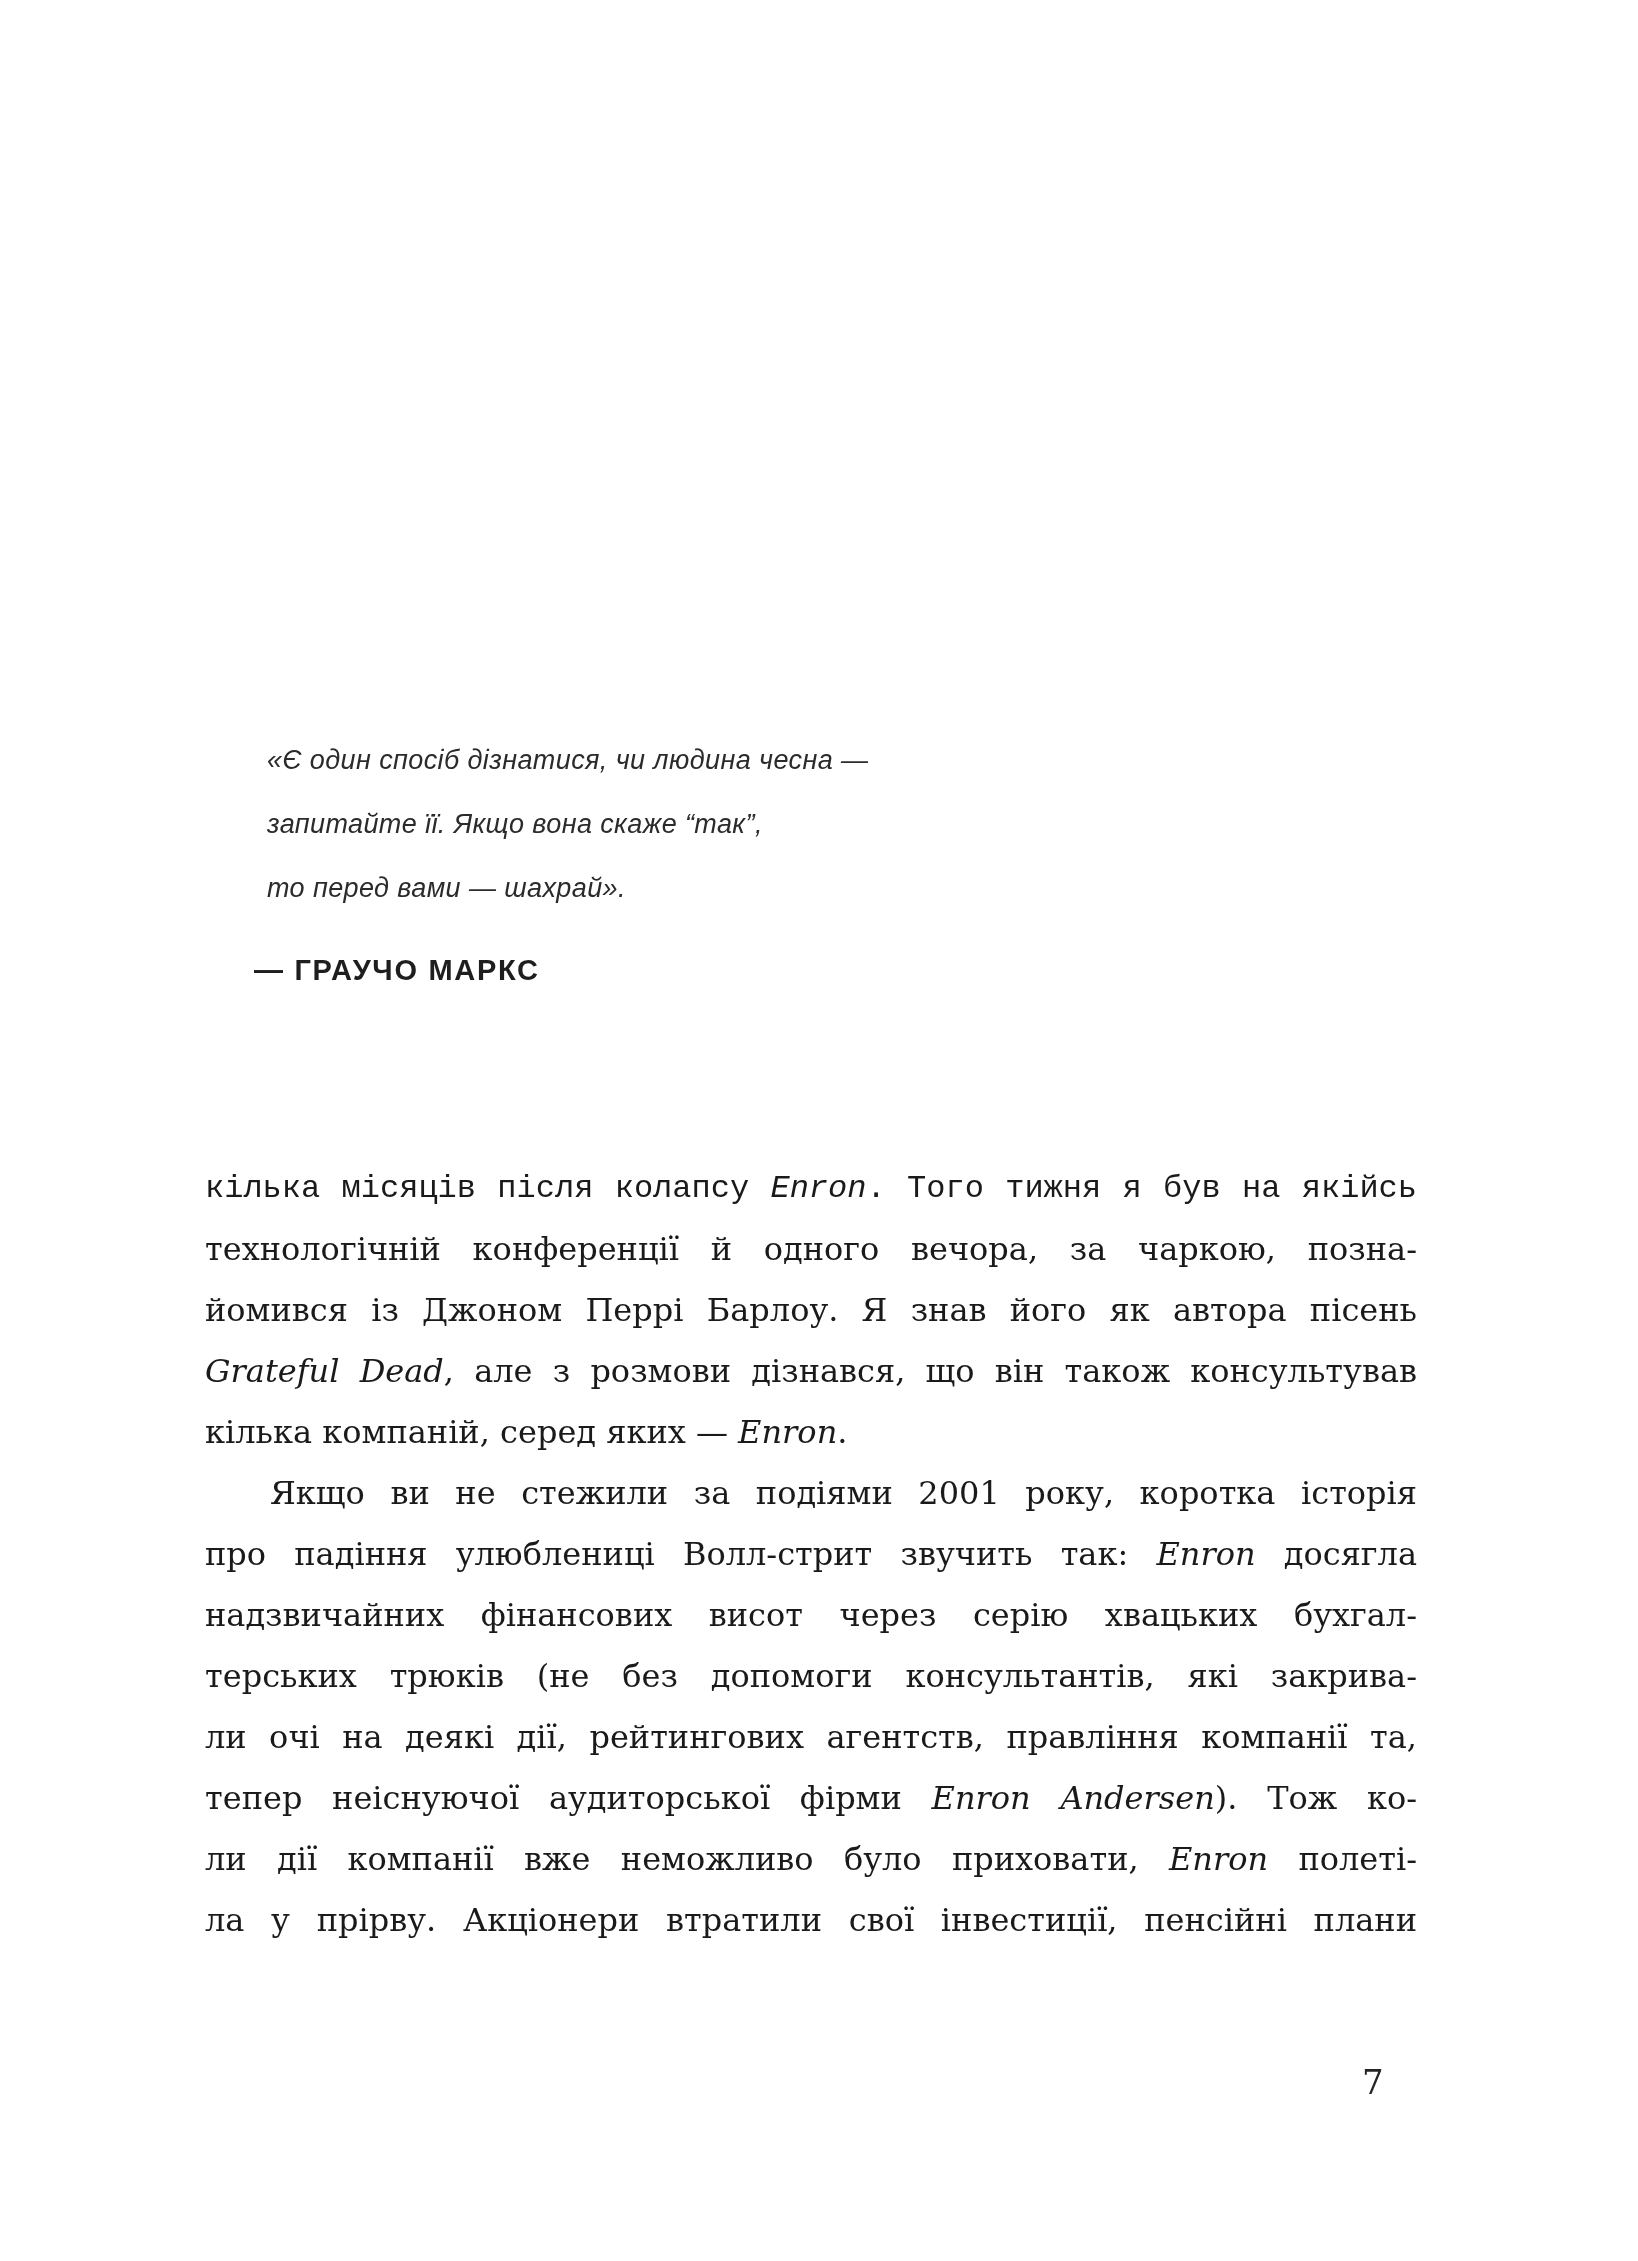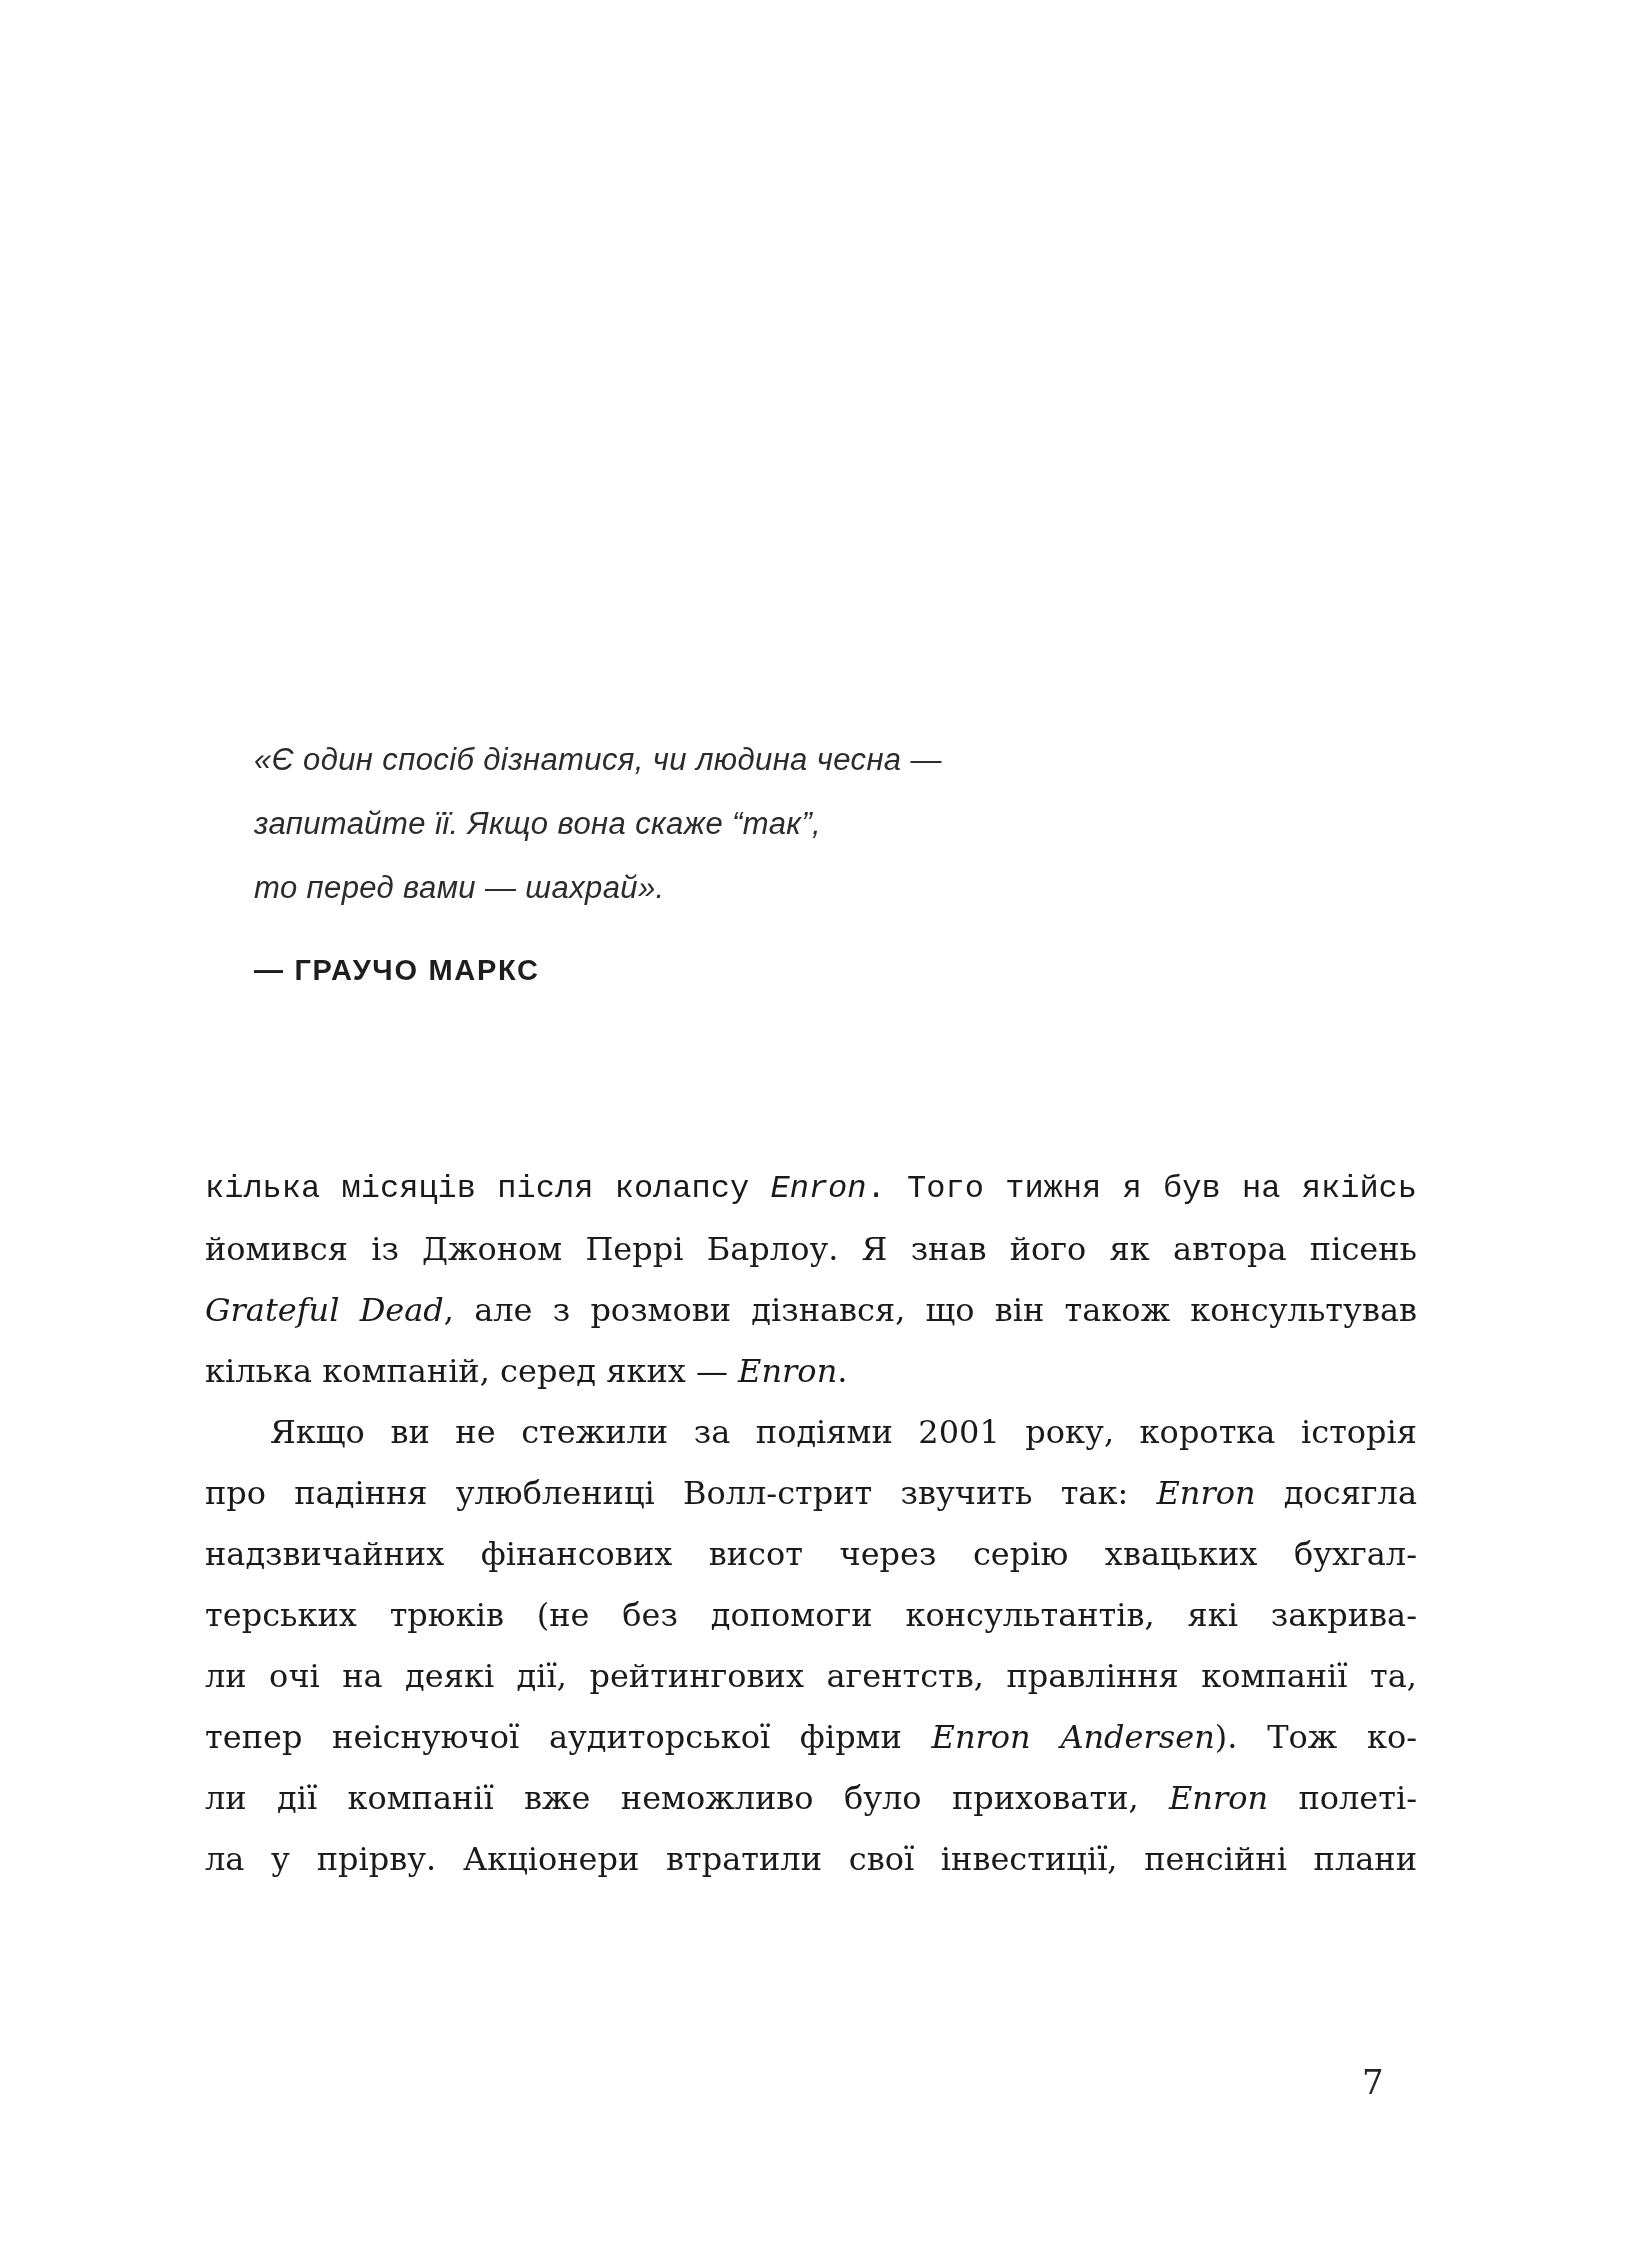--- a/index.html
+++ b/index.html
@@ -37,24 +37,25 @@
   
   .quote-block {
     position: absolute;
     left: 254px;
     top: 728px;
   }
   .quote-line {
     font-family: "Liberation Sans", sans-serif;
     font-style: italic;
     font-weight: 300;
-    font-size: 31px;
+    font-size: 27px;
     line-height: 64px;
     letter-spacing: 0.4px;
     color: #2b2b2b;
+    margin-left: 13px;
   }
   .quote-attribution {
     margin-top: 31px;
     font-family: "Liberation Sans", sans-serif;
     font-style: normal;
     font-weight: 700;
     font-size: 29px;
     line-height: 38px;
     letter-spacing: 1.7px;
     color: #1e1e1e;
@@ -108,20 +109,21 @@
 
   <section class="quote-block">
     <div class="quote-line">«Є один спосіб дізнатися, чи людина чесна —</div>
     <div class="quote-line">запитайте її. Якщо вона скаже “так”,</div>
     <div class="quote-line">то перед вами — шахрай».</div>
     <div class="quote-attribution">— ГРАУЧО МАРКС</div>
   </section>
 
   <section class="body-text">
       <div class="line" style="white-space: normal; font-family: Liberation Mono, monospace;"><span>кілька місяців після колапсу </span><em>Enron</em><span>. Того тижня я був на якійсь</span></div>
+      <div class="line" style="white-space: normal;"><span>технологічній конференції й одного вечора, за чаркою, позна-</span></div>
       <div class="line" style="white-space: normal;"><span>йомився із Джоном Перрі Барлоу. Я знав його як автора пісень</span></div>
       <div class="line" style="white-space: normal;"><em>Grateful Dead</em><span>, але з розмови дізнався, що він також консультував</span></div>
       <div class="line flush" style="white-space: normal;"><span>кілька компаній, серед яких — </span><em>Enron</em><span>.</span></div>
       <div class="line indent" style="white-space: normal;"><span>Якщо ви не стежили за подіями 2001 року, коротка історія</span></div>
       <div class="line" style="white-space: normal;"><span>про падіння улюблениці Волл-стрит звучить так: </span><em>Enron</em><span> досягла</span></div>
       <div class="line" style="white-space: normal;"><span>надзвичайних фінансових висот через серію хвацьких бухгал-</span></div>
       <div class="line" style="white-space: normal;"><span>терських трюків (не без допомоги консультантів, які закрива-</span></div>
       <div class="line" style="white-space: normal;"><span>ли очі на деякі дії, рейтингових агентств, правління компанії та,</span></div>
       <div class="line" style="white-space: normal;"><span>тепер неіснуючої аудиторської фірми </span><em>Enron Andersen</em><span>). Тож ко-</span></div>
       <div class="line" style="white-space: normal;"><span>ли дії компанії вже неможливо було приховати, </span><em>Enron</em><span> полеті-</span></div>

